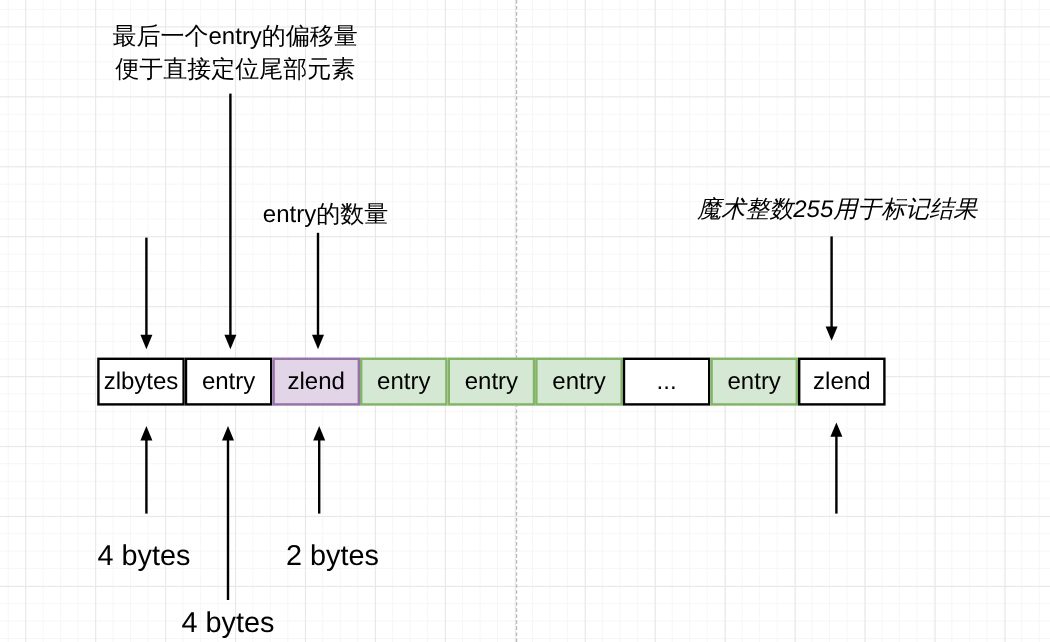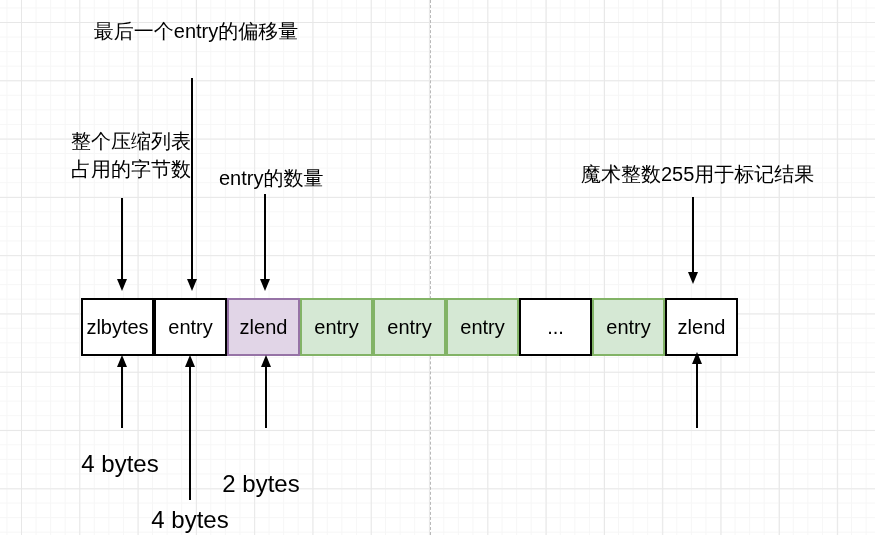--- a/index.html
+++ b/index.html
@@ -30,21 +30,21 @@
   }
   .note .nline{line-height:27px;}
   .note.center{text-align:center;}
   .row{
     position:absolute;
     left:81px;top:298px;
     display:flex;
   }
   .box{
     box-sizing:border-box;
-    width:73px;height:58px;
+    width:73px;height:40px;
     display:flex;align-items:center;justify-content:center;
     font-size:20px;
     background:#ffffff;
     border:2px solid #000000;
   }
   .box.purple{background:var(--purple-fill,#e1d5e7);border-color:var(--purple-border,#9673a6);}
   .box.green{background:var(--green-fill,#d5e8d4);border-color:var(--green-border,#82b366);}
   .arrow{position:absolute;width:0;}
   .arrow::before{
     content:"";position:absolute;left:-1px;top:0;bottom:0;width:2px;background:#000;
@@ -68,30 +68,27 @@
 </style>
 </head>
 <body>
 
 <div class="canvas">
 
   <div class="page-divider"></div>
 
   <div class="note center" style="left:86px;top:18px;width:220px;">
     <div class="nline">最后一个entry的偏移量</div>
+    <div class="nline">便于直接定位尾部元素</div>
   </div>
 
-  <div class="note center" style="left:64px;top:127px;width:134px;">
-    <div class="nline" style="line-height:28px;">整个压缩列表</div>
-    <div class="nline" style="line-height:28px;">占用的字节数</div>
-  </div>
 
   <div class="note" style="left:219px;top:165px;">entry的数量</div>
 
-  <div class="note" style="left:581px;top:161px;">魔术整数255用于标记结果</div>
+  <div class="note" style="left:581px;top:161px;font-style:italic;">魔术整数255用于标记结果</div>
 
   <div class="arrow down" style="left:122px;top:198px;height:93px;"></div>
   <div class="arrow down" style="left:192px;top:78px;height:213px;"></div>
   <div class="arrow down" style="left:265px;top:194px;height:97px;"></div>
   <div class="arrow down" style="left:693px;top:197px;height:87px;"></div>
 
   <div class="row">
       <div class="box plain">zlbytes</div>
       <div class="box plain">entry</div>
       <div class="box purple">zlend</div>
@@ -103,15 +100,15 @@
       <div class="box plain">zlend</div>
     </div>
 
   <div class="arrow up" style="left:122px;top:355px;height:73px;"></div>
   <div class="arrow up" style="left:190px;top:355px;height:145px;"></div>
   <div class="arrow up" style="left:266px;top:355px;height:73px;"></div>
   <div class="arrow up" style="left:697px;top:352px;height:76px;"></div>
 
   <div class="size-label" style="left:75px;top:450px;">4 bytes</div>
   <div class="size-label" style="left:145px;top:506px;">4 bytes</div>
-  <div class="size-label" style="left:216px;top:450px;margin-top:20px;">2 bytes</div>
+  <div class="size-label" style="left:232px;top:450px;">2 bytes</div>
 
 </div>
 
 </body></html>

